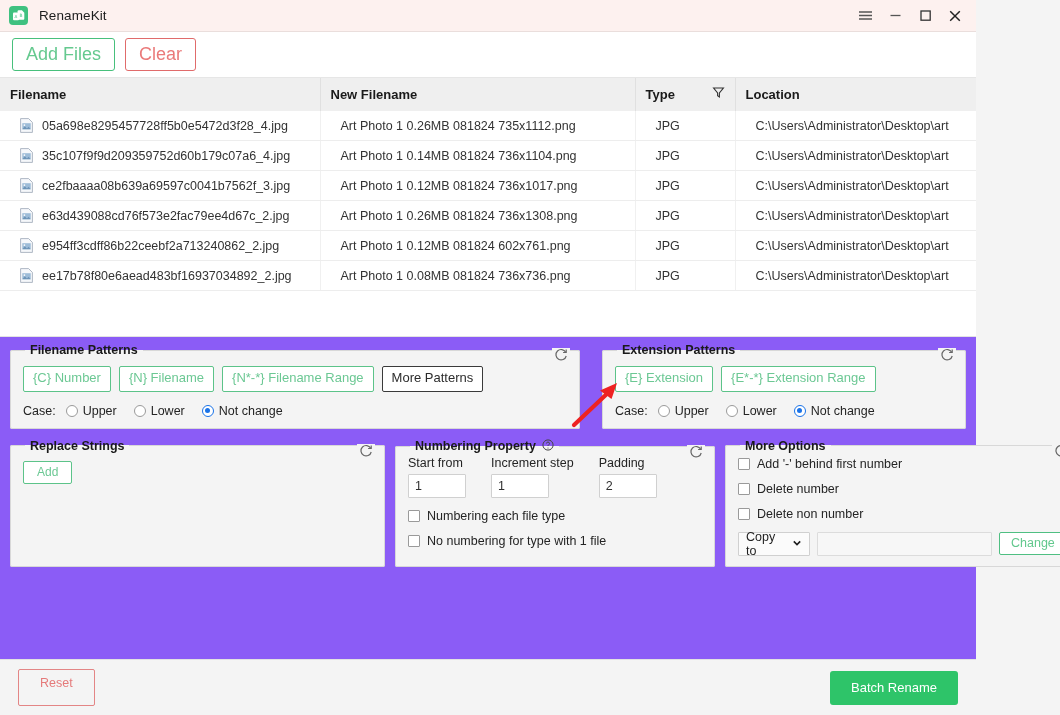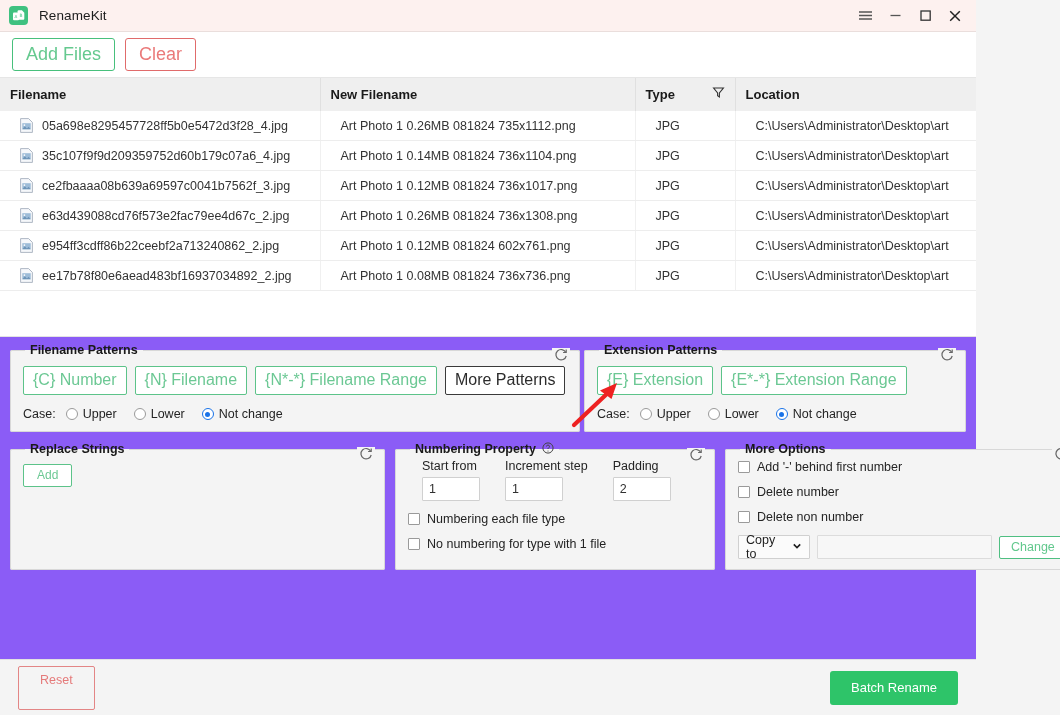--- a/index.html
+++ b/index.html
@@ -102,21 +102,21 @@
   .col-nfn  { width: 315px; }
   .col-type { width: 100px; }
   .col-loc  { width: auto; }
   .fn-cell { display: flex; align-items: center; gap: 9px; }
   .file-ico { width: 13px; height: 15px; flex: 0 0 auto; display: block; }
   .th-inner { display: flex; align-items: center; justify-content: space-between; }
   .filter-ico { color: #3b3b3b; display: block; }
 
   
   .panels { padding: 6px 10px 0 10px; flex: 1 1 auto; }
-  .row1 { display: flex; gap: 4px; }
+  .row1 { display: flex; gap: 22px; }
   .row2 { display: flex; gap: 10px; margin-top: 10px; }
 
   fieldset.panel {
     border: 1px solid #d8d8d8;
     border-radius: 2px;
     margin: 0; padding: 0 12px 10px;
     background: #f4f4f4;
     position: relative;
   }
   fieldset.panel > legend {
@@ -142,21 +142,21 @@
     font-family: "Liberation Sans", sans-serif;
     color: #303030;
     padding: 3px 7px;
     border-radius: 1px;
     outline: none;
   }
   .txt.focused { border: 1px solid #c8c8c8; }
 
   .chip-row { display: flex; gap: 8px; margin-top: 9px; align-items: center; }
   .chip {
-    font-size: 16px;
+    font-size: 13px;
     color: #6cc894;
     border: 1px solid #5cc389;
     background: #ffffff;
     border-radius: 2px;
     padding: 4px 9px 5px;
     cursor: pointer;
     line-height: 1.15;
     white-space: nowrap;
   }
   .chip-dark {
@@ -201,21 +201,21 @@
   }
   table.rs th:last-child { border-right: none; }
   .rs-foot { display: flex; justify-content: flex-start; margin-top: 8px; }
   .btn-add {
     font-size: 12px; color: #6cc894;
     border: 1px solid #5cc389; background: #fff;
     padding: 3px 13px 4px; border-radius: 2px; cursor: pointer;
   }
 
   
-  .num-grid { display: flex; gap: 25px; margin-top: 2px; margin-left: 14px; }
+  .num-grid { display: flex; gap: 25px; margin-top: 2px; }
   .num-field-label { font-size: 12.5px; color: #242424; margin-bottom: 4px; }
   .num-input {
     width: 58px; height: 24px;
     border: 1px solid #d0d0d0; background: #fff;
     font-size: 12.5px; padding: 2px 6px; color: #303030;
     font-family: "Liberation Sans", sans-serif; outline: none;
     border-radius: 1px;
   }
 
   
@@ -243,21 +243,21 @@
   .bottombar {
     height: 56px; min-height: 56px;
     border-top: 1px solid #e2e2e2;
     display: flex; align-items: center; justify-content: space-between;
     padding: 0 18px;
     background: #f4f4f4;
   }
   .btn-reset {
     font-size: 12.5px; color: #e57a7a;
     border: 1px solid #e38585; background: transparent;
-    padding: 6px 21px 22px; border-radius: 2px; cursor: pointer;
+    padding: 6px 21px 15px; border-radius: 2px; cursor: pointer;
   }
   .btn-batch {
     font-size: 13px; color: #ffffff;
     background: #2ec469; border: none;
     padding: 9px 21px 10px; border-radius: 3px; cursor: pointer;
     font-family: "Liberation Sans", sans-serif;
   }
 
   
   .arrow-annot { position: absolute; left: 570px; top: 380px; pointer-events: none; }

